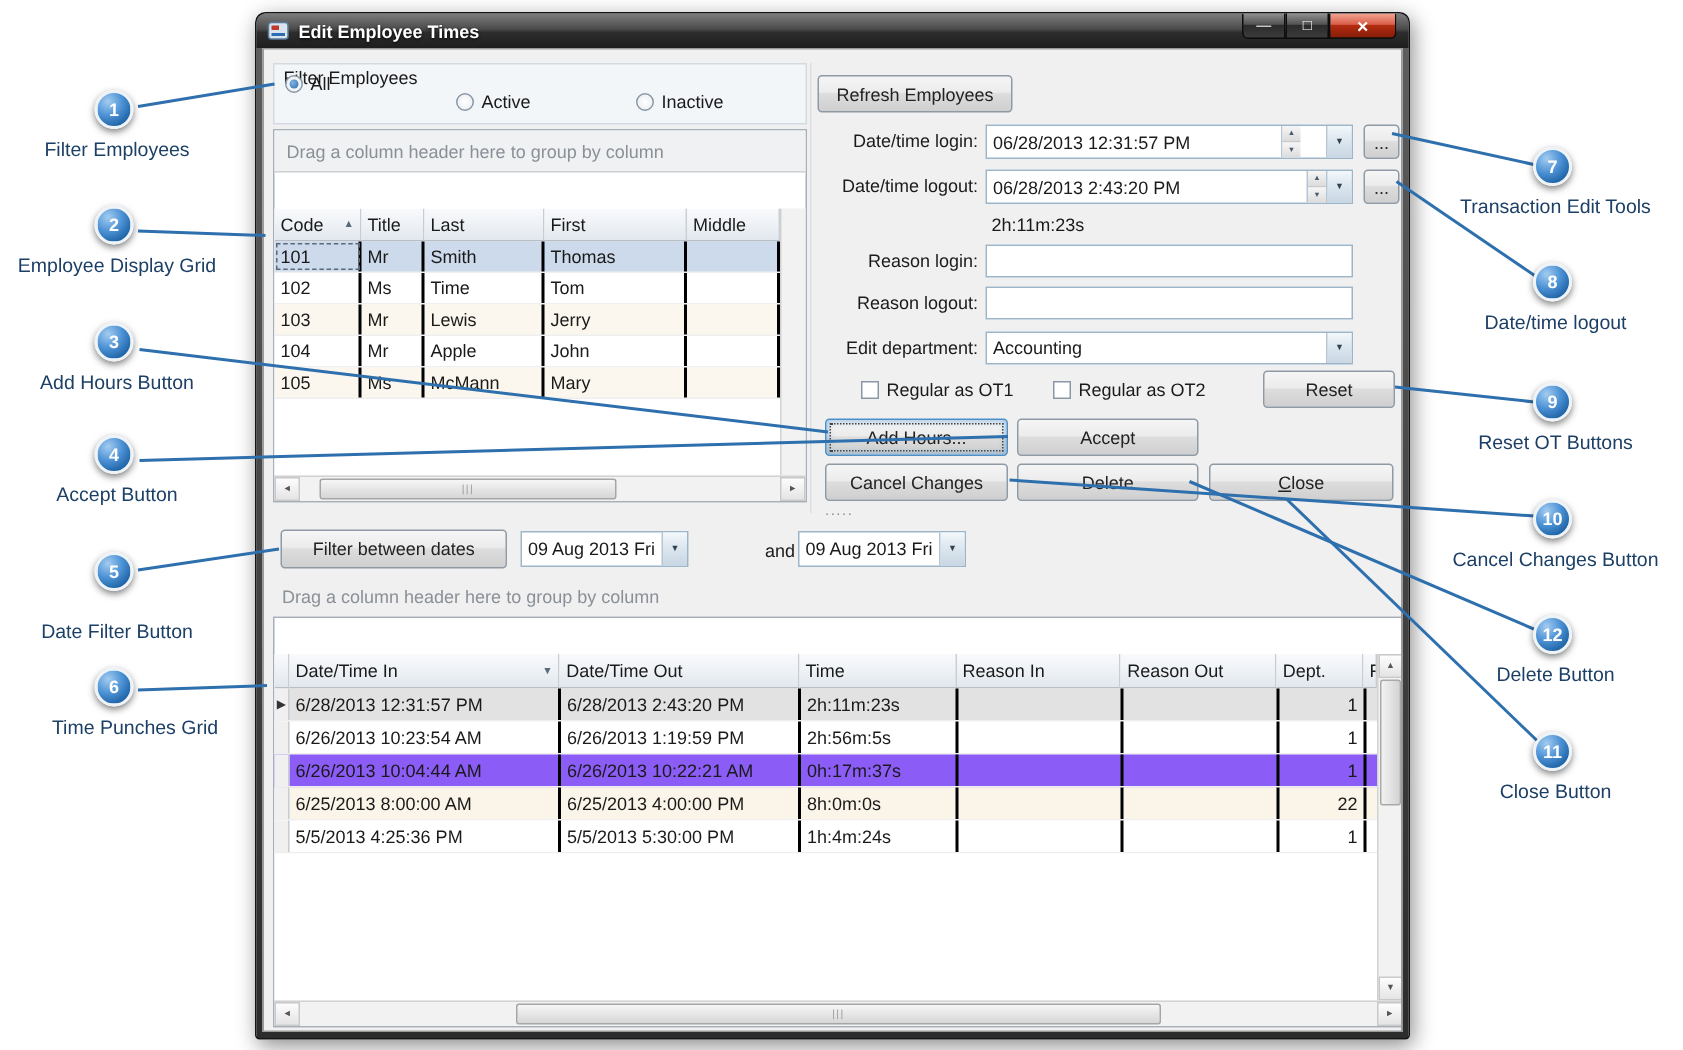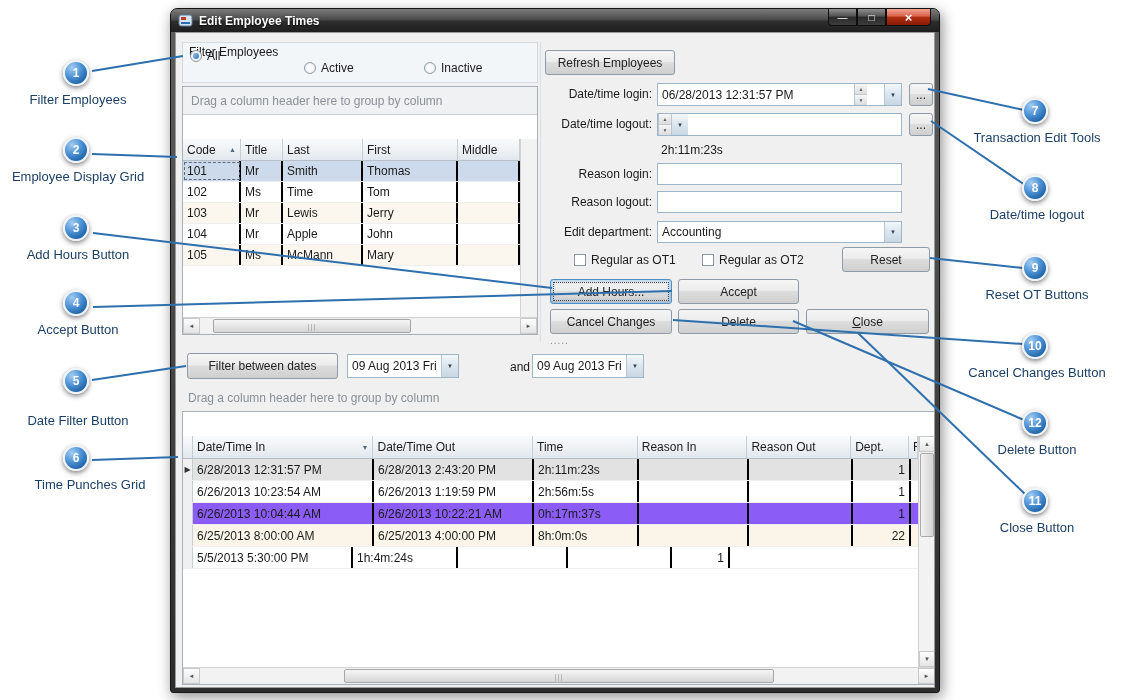--- a/index.html
+++ b/index.html
@@ -246,20 +246,21 @@
         <span class="dropbtn">
             <span>▼</span>
           </span>
       </div>
       <div class="btn" style="left:733px; top:50px; width:24px; height:23px;">
           <span>...</span>
         </div>
 
       <div class="label r" style="left:356px; top:84px; width:120px;">Date/time logout:</div>
       <div class="textbox" style="left:481px; top:80px; width:245px; height:23px;">
+        <span class="val">06/28/2013 2:43:20 PM</span>
         <span class="spin">
           <div>▲</div>
           <div>▼</div>
         </span>
         <span class="dropbtn">
             <span>▼</span>
           </span>
       </div>
       <div class="btn" style="left:733px; top:80px; width:24px; height:23px;">
           <span>...</span>
@@ -393,20 +394,21 @@
                 <div class="gcell pc-ind ind"></div>
                 <div class="gcell pc-in">6/25/2013 8:00:00 AM</div>
                 <div class="gcell pc-out">6/25/2013 4:00:00 PM</div>
                 <div class="gcell pc-time">8h:0m:0s</div>
                 <div class="gcell pc-rin"></div>
                 <div class="gcell pc-rout"></div>
                 <div class="gcell pc-dept num">22</div>
               </div>
               <div class="grow prow">
                 <div class="gcell pc-ind ind"></div>
+                <div class="gcell pc-in">5/5/2013 4:25:36 PM</div>
                 <div class="gcell pc-out">5/5/2013 5:30:00 PM</div>
                 <div class="gcell pc-time">1h:4m:24s</div>
                 <div class="gcell pc-rin"></div>
                 <div class="gcell pc-rout"></div>
                 <div class="gcell pc-dept num">1</div>
               </div>
               <div class="filler"></div>
             </div>
             <div class="vscroll">
               <div class="vsb-btn">

